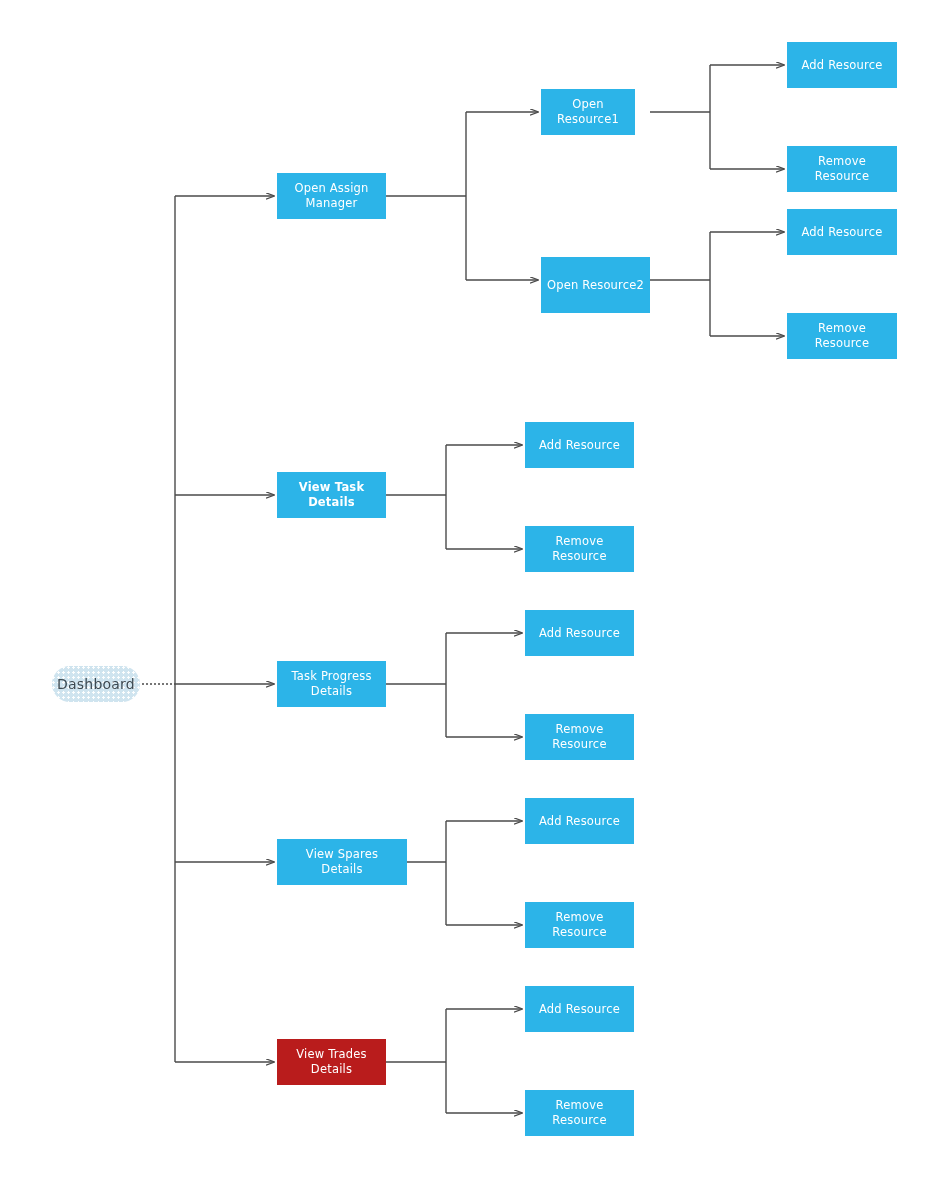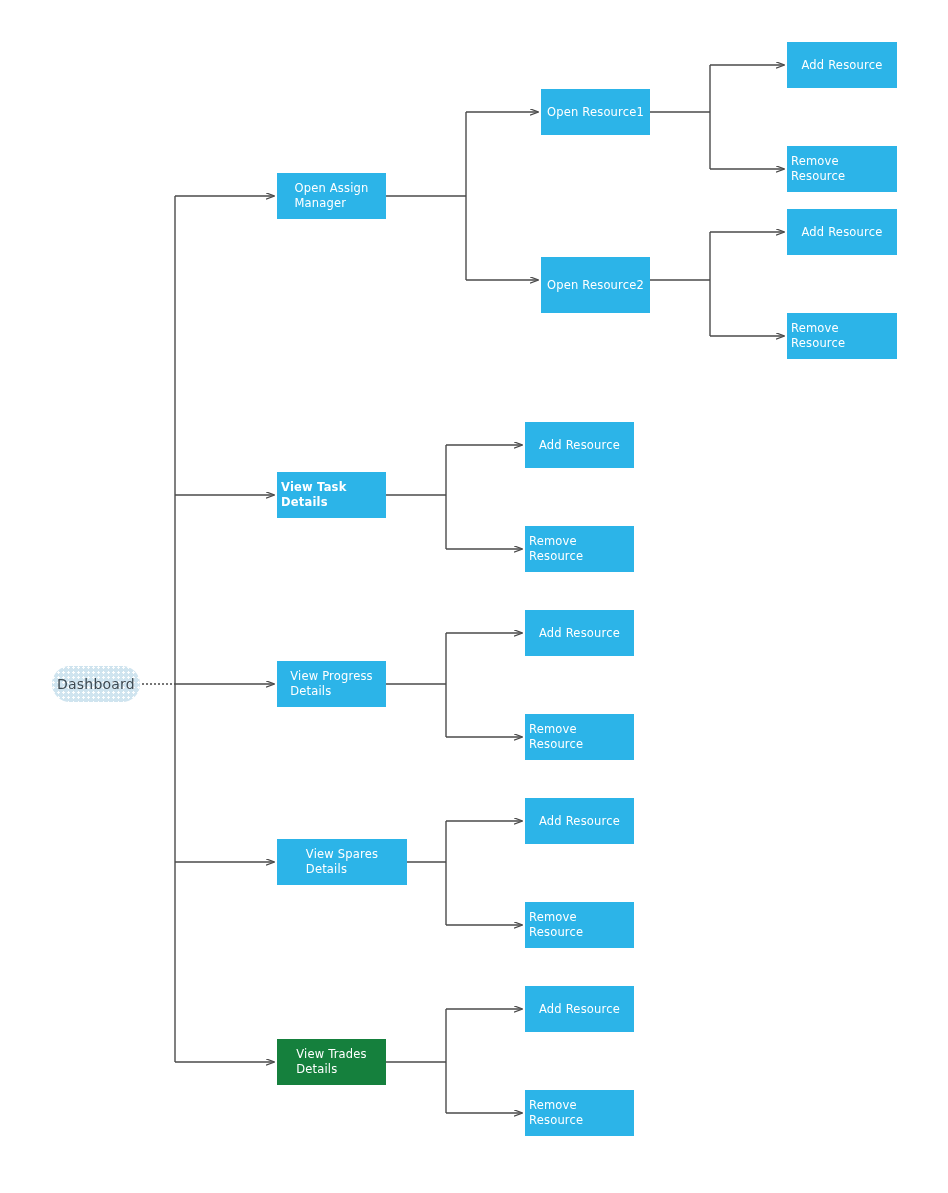--- a/index.html
+++ b/index.html
@@ -25,20 +25,21 @@
     width: 948px;
     height: 1193px;
     pointer-events: none;
   }
   .node {
     position: absolute;
     box-sizing: border-box;
     display: flex;
     align-items: center;
     justify-content: center;
+    text-align: center;
     color: #ffffff;
     background: #2cb4e8;
     font-size: 11.5px;
     line-height: 15px;
     letter-spacing: 0.2px;
     padding: 2px 4px;
     white-space: pre-line;
   }
   .node.root {
     background: #cfe4ef;
@@ -104,36 +105,36 @@
       </g>
   </svg>
 
   <div class="node root" style="left:52px; top:666px; width:88px; height:36px;">
     <span class="node-label">Dashboard</span>
   </div>
 
   <div id="node-layer">
       <div class="node" style="left: 277px; top: 173px; width: 109px; height: 46px; background: rgb(44, 180, 232);"><span class="node-label">Open Assign
 Manager</span></div>
-      <div class="node" style="left: 541px; top: 89px; width: 109px; height: 46px; background: rgb(44, 180, 232);"><span class="node-label">Open Resource1</span></div>
+      <div class="node" style="left: 541px; top: 89px; width: 94px; height: 46px; background: rgb(44, 180, 232);"><span class="node-label">Open Resource1</span></div>
       <div class="node" style="left: 541px; top: 257px; width: 109px; height: 56px; background: rgb(44, 180, 232);"><span class="node-label">Open Resource2</span></div>
       <div class="node" style="left: 787px; top: 42px; width: 110px; height: 46px; background: rgb(44, 180, 232);"><span class="node-label">Add Resource</span></div>
       <div class="node" style="left: 787px; top: 146px; width: 110px; height: 46px; background: rgb(44, 180, 232);"><span class="node-label">Remove Resource</span></div>
       <div class="node" style="left: 787px; top: 209px; width: 110px; height: 46px; background: rgb(44, 180, 232);"><span class="node-label">Add Resource</span></div>
       <div class="node" style="left: 787px; top: 313px; width: 110px; height: 46px; background: rgb(44, 180, 232);"><span class="node-label">Remove Resource</span></div>
       <div class="node" style="left: 277px; top: 472px; width: 109px; height: 46px; background: rgb(44, 180, 232); font-weight: bold;"><span class="node-label">View Task Details</span></div>
       <div class="node" style="left: 525px; top: 422px; width: 109px; height: 46px; background: rgb(44, 180, 232);"><span class="node-label">Add Resource</span></div>
       <div class="node" style="left: 525px; top: 526px; width: 109px; height: 46px; background: rgb(44, 180, 232);"><span class="node-label">Remove Resource</span></div>
-      <div class="node" style="left: 277px; top: 661px; width: 109px; height: 46px; background: rgb(44, 180, 232);"><span class="node-label">View Progress
+      <div class="node" style="left: 277px; top: 661px; width: 109px; height: 46px; background: rgb(44, 180, 232);"><span class="node-label">Task Progress
 Details</span></div>
       <div class="node" style="left: 525px; top: 610px; width: 109px; height: 46px; background: rgb(44, 180, 232);"><span class="node-label">Add Resource</span></div>
       <div class="node" style="left: 525px; top: 714px; width: 109px; height: 46px; background: rgb(44, 180, 232);"><span class="node-label">Remove Resource</span></div>
       <div class="node" style="left: 277px; top: 839px; width: 130px; height: 46px; background: rgb(44, 180, 232);"><span class="node-label">View Spares
 Details</span></div>
       <div class="node" style="left: 525px; top: 798px; width: 109px; height: 46px; background: rgb(44, 180, 232);"><span class="node-label">Add Resource</span></div>
       <div class="node" style="left: 525px; top: 902px; width: 109px; height: 46px; background: rgb(44, 180, 232);"><span class="node-label">Remove Resource</span></div>
-      <div class="node" style="left: 277px; top: 1039px; width: 109px; height: 46px; background: #15803d;"><span class="node-label">View Trades
+      <div class="node" style="left: 277px; top: 1039px; width: 109px; height: 46px; background: #b91c1c;"><span class="node-label">View Trades
 Details</span></div>
       <div class="node" style="left: 525px; top: 986px; width: 109px; height: 46px; background: rgb(44, 180, 232);"><span class="node-label">Add Resource</span></div>
       <div class="node" style="left: 525px; top: 1090px; width: 109px; height: 46px; background: rgb(44, 180, 232);"><span class="node-label">Remove Resource</span></div>
     </div>
 
 </div>
 
 </body></html>

